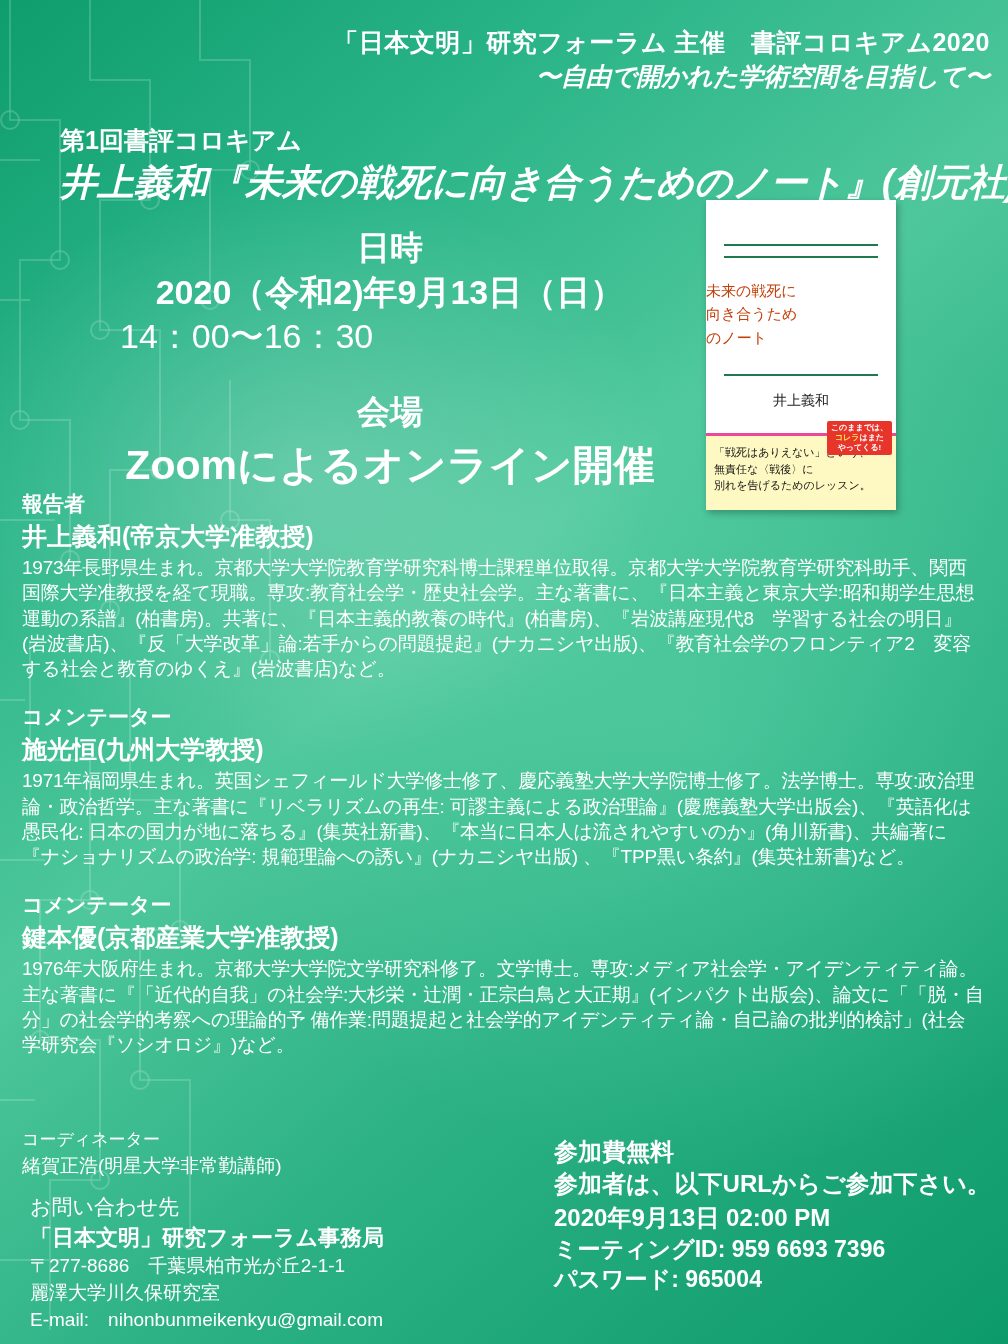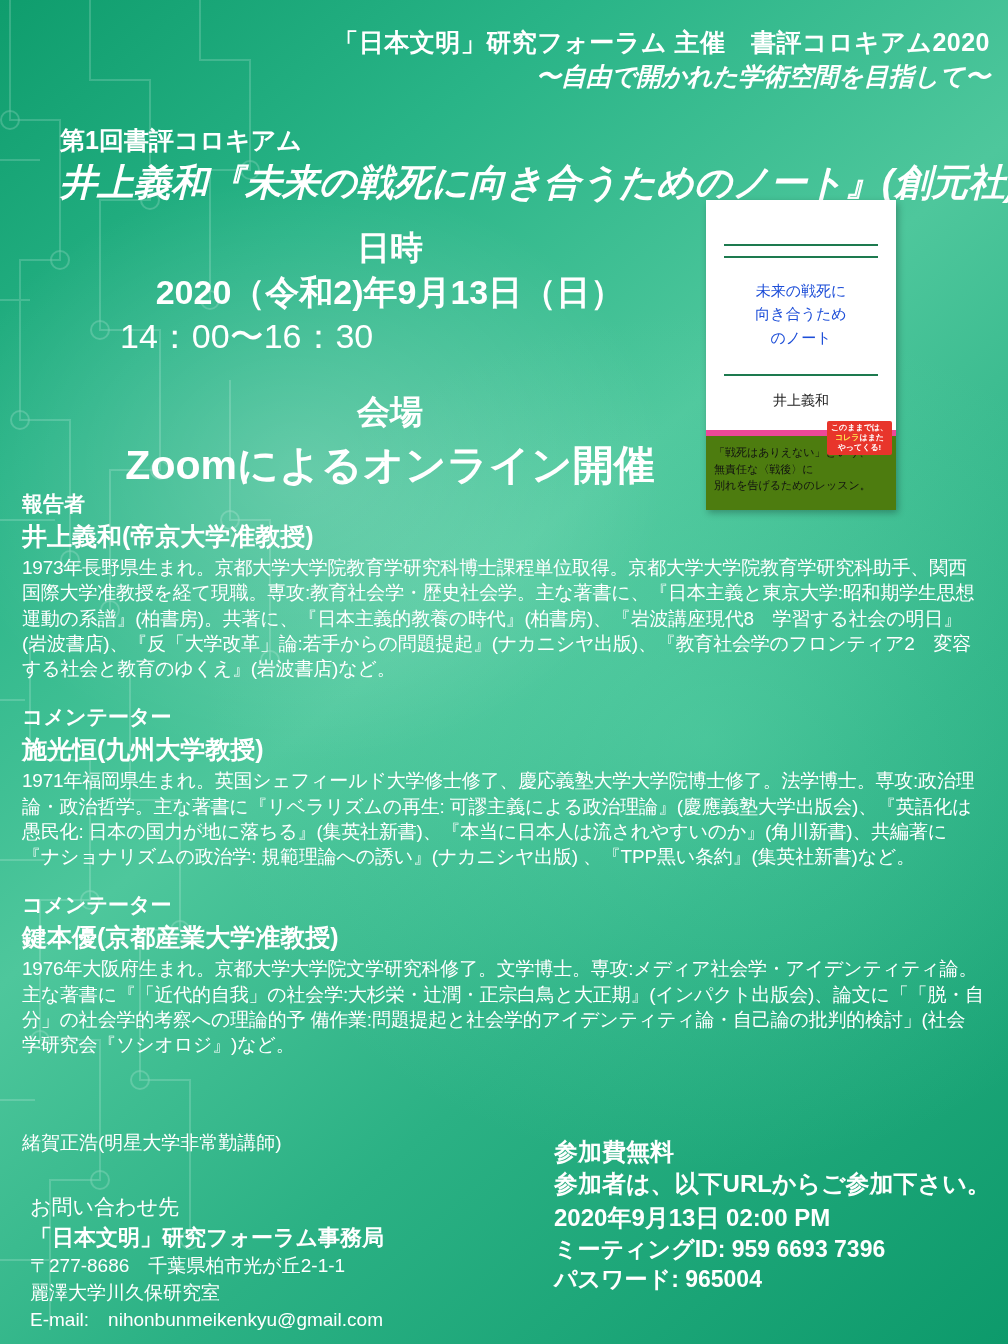--- a/index.html
+++ b/index.html
@@ -68,32 +68,32 @@
     position:absolute;left:706px;top:200px;
     width:190px;height:310px;
     background:#ffffff;color:#222;
     box-shadow:2px 3px 7px rgba(0,0,0,.28);
     overflow:hidden;
   }
   .book .rule{height:2px;background:#1d7a4f;margin:0 18px;}
   .book .rule.r1{margin-top:44px;}
   .book .rule.r2{margin-top:10px;}
   .book .btitle{
-    margin-top:22px;text-align:center;
-    font-size:15px;line-height:1.55;color:#1d4ed8;
+    margin-top:22px;
+    font-size:15px;line-height:1.55;color:#c2410c;
     font-family:"Liberation Serif","DejaVu Serif",serif;
   }
   .book .rule.r3{margin-top:24px;}
   .book .bauthor{
     margin-top:16px;text-align:center;font-size:14px;
     font-family:"Liberation Serif","DejaVu Serif",serif;
   }
   .obi{
     position:absolute;left:0;bottom:0;width:190px;height:74px;
-    background:#4d7c0f;border-top:6px solid #ec4899;
+    background:#fef9c3;border-top:3px solid #ec4899;
   }
   .obi .badge{
     position:absolute;right:4px;top:-15px;
     background:#e8352b;color:#fff;font-size:8px;font-weight:bold;
     padding:2px 4px;line-height:1.25;text-align:center;border-radius:2px;
   }
   .obi .badge b{color:#ffe94d;}
   .obi .otext{
     padding:8px 8px 0 8px;font-size:11px;line-height:1.5;color:#111;
     font-family:"Liberation Serif","DejaVu Serif",serif;
@@ -214,20 +214,21 @@
       <div class="pbio">1971年福岡県生まれ。英国シェフィールド大学修士修了、慶応義塾大学大学院博士修了。法学博士。専攻:政治理論・政治哲学。主な著書に『リベラリズムの再生: 可謬主義による政治理論』(慶應義塾大学出版会)、『英語化は愚民化: 日本の国力が地に落ちる』(集英社新書)、『本当に日本人は流されやすいのか』(角川新書)、共編著に『ナショナリズムの政治学: 規範理論への誘い』(ナカニシヤ出版) 、『TPP黒い条約』(集英社新書)など。</div>
     </div>
     <div class="blk">
       <div class="role">コメンテーター</div>
       <div class="pname">鍵本優(京都産業大学准教授)</div>
       <div class="pbio">1976年大阪府生まれ。京都大学大学院文学研究科修了。文学博士。専攻:メディア社会学・アイデンティティ論。主な著書に『「近代的自我」の社会学:大杉栄・辻潤・正宗白鳥と大正期』(インパクト出版会)、論文に「「脱・自分」の社会学的考察への理論的予 備作業:問題提起と社会学的アイデンティティ論・自己論の批判的検討」(社会学研究会『ソシオロジ』)など。</div>
     </div>
   </div>
 
   <div class="coord">
+    <div class="r">コーディネーター</div>
     <div class="n">緒賀正浩(明星大学非常勤講師)</div>
   </div>
 
   <div class="contact">
     <div class="t">お問い合わせ先</div>
     <div class="b">「日本文明」研究フォーラム事務局</div>
     <div class="s">〒277-8686　千葉県柏市光が丘2-1-1</div>
     <div class="s">麗澤大学川久保研究室</div>
     <div class="s">E-mail:　nihonbunmeikenkyu@gmail.com</div>
   </div>

